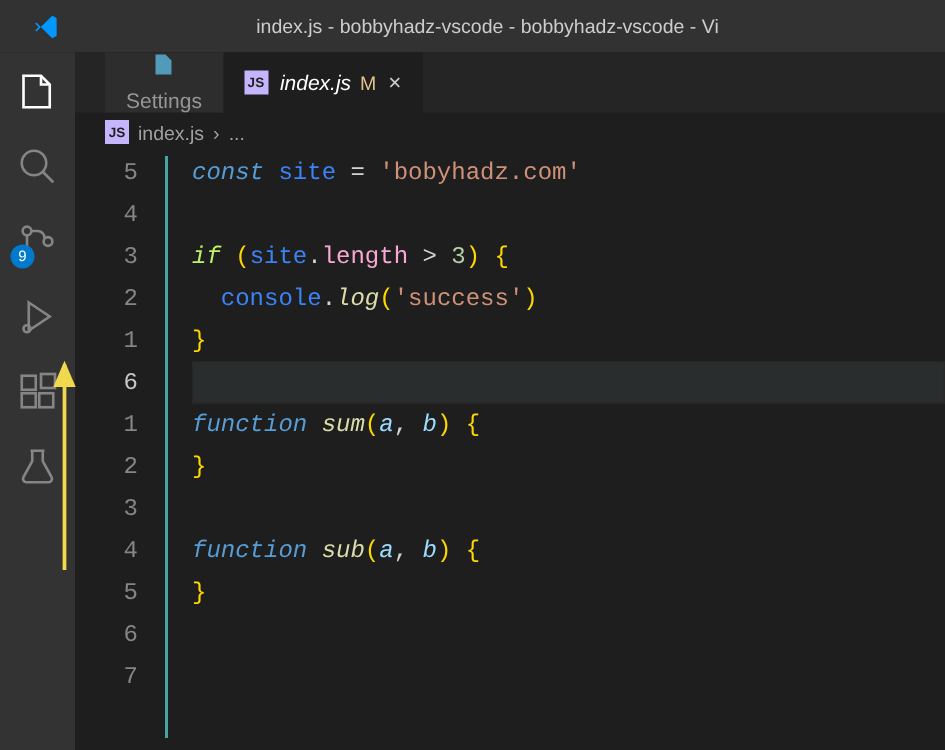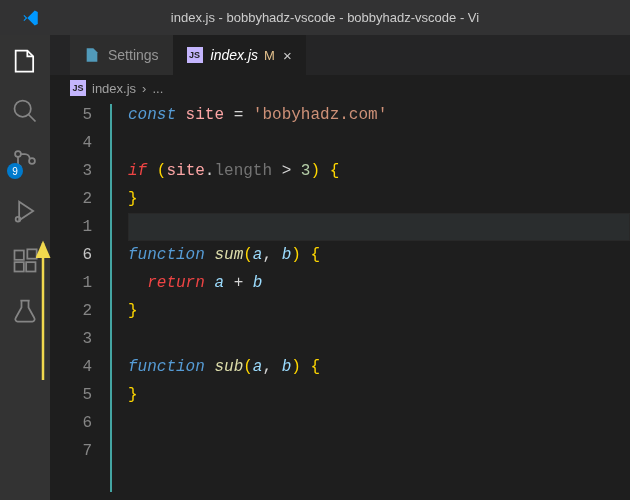--- a/index.html
+++ b/index.html
@@ -86,21 +86,21 @@
     .tab {
       display: flex;
       align-items: center;
       padding: 0 14px;
       gap: 8px;
       font-size: 14px;
       cursor: pointer;
       color: #969696;
       background: #2d2d2d;
     }
-    .tab.inactive { background: #2d2d2d; }
+    .tab.inactive { background: #2d2d2d; flex-direction: column; }
     .tab.active {
       background: #1e1e1e;
       color: #ffffff;
     }
     .tab .mod { color: #e2c08d; font-size: 13px; margin-left: -2px; }
     .tab .close { font-size: 15px; color: #cccccc; }
     .settings-icon, .js-icon {
       width: 16px; height: 16px; display: inline-flex; align-items: center; justify-content: center;
     }
     .js-icon {
@@ -149,26 +149,26 @@
     .code {
       flex: 1;
       padding-left: 8px;
       position: relative;
     }
     .code-line { height: 28px; white-space: pre; }
     .code-line.current {
       background: #2a2d2e;
       border: 1px solid #282828;
     }
-    .kw { color: #ef4444; font-style: italic; }
+    .kw { color: #bef264; font-style: italic; }
     .kw2 { color: #569cd6; font-style: italic; font-family: Liberation Mono, monospace; }
-    .var { color: #fca5a5; }
+    .var { color: #3b82f6; }
     .op { color: #d4d4d4; }
     .str { color: #ce9178; }
-    .prop { color: #737373; }
+    .prop { color: #f9a8d4; }
     .num { color: #b5cea8; }
     .fn { color: #dcdcaa; font-style: italic; }
     .param { color: #9cdcfe; font-style: italic; }
     .brace { color: #ffd700; }
     .arrow-annotation {
       position: absolute;
       left: 35px;
       top: 235px;
       pointer-events: none;
     }
@@ -270,24 +270,24 @@
         <div>6</div>
         <div>7</div>
       </div>
       <div class="fold-margin">
         <div class="fold-line"></div>
       </div>
       <div class="code">
         <div class="code-line"><span class="kw2">const</span><span class="var"> site </span><span class="op">= </span><span class="str">'bobyhadz.com'</span></div>
         <div class="code-line"></div>
         <div class="code-line"><span class="kw">if </span><span class="brace">(</span><span class="var">site</span><span class="op">.</span><span class="prop">length </span><span class="op">&gt; </span><span class="num">3</span><span class="brace">) </span><span class="brace">{</span></div>
+        <div class="code-line"><span>  </span><span class="var">console</span><span class="op">.</span><span class="fn">log</span><span class="brace">(</span><span class="str">'success'</span><span class="brace">)</span></div>
         <div class="code-line"><span class="brace">}</span></div>
         <div class="code-line current"></div>
         <div class="code-line"><span class="kw2">function </span><span class="fn">sum</span><span class="brace">(</span><span class="param">a</span><span class="op">, </span><span class="param">b</span><span class="brace">) </span><span class="brace">{</span></div>
-        <div class="code-line"><span>  </span><span class="kw">return </span><span class="param">a </span><span class="op">+ </span><span class="param">b</span></div>
         <div class="code-line"><span class="brace">}</span></div>
         <div class="code-line"></div>
         <div class="code-line"><span class="kw2">function </span><span class="fn">sub</span><span class="brace">(</span><span class="param">a</span><span class="op">, </span><span class="param">b</span><span class="brace">) </span><span class="brace">{</span></div>
         <div class="code-line"><span class="brace">}</span></div>
       </div>
     </div>
   </div>
 </div>
 
 <svg class="arrow-annotation" width="50" height="150">

